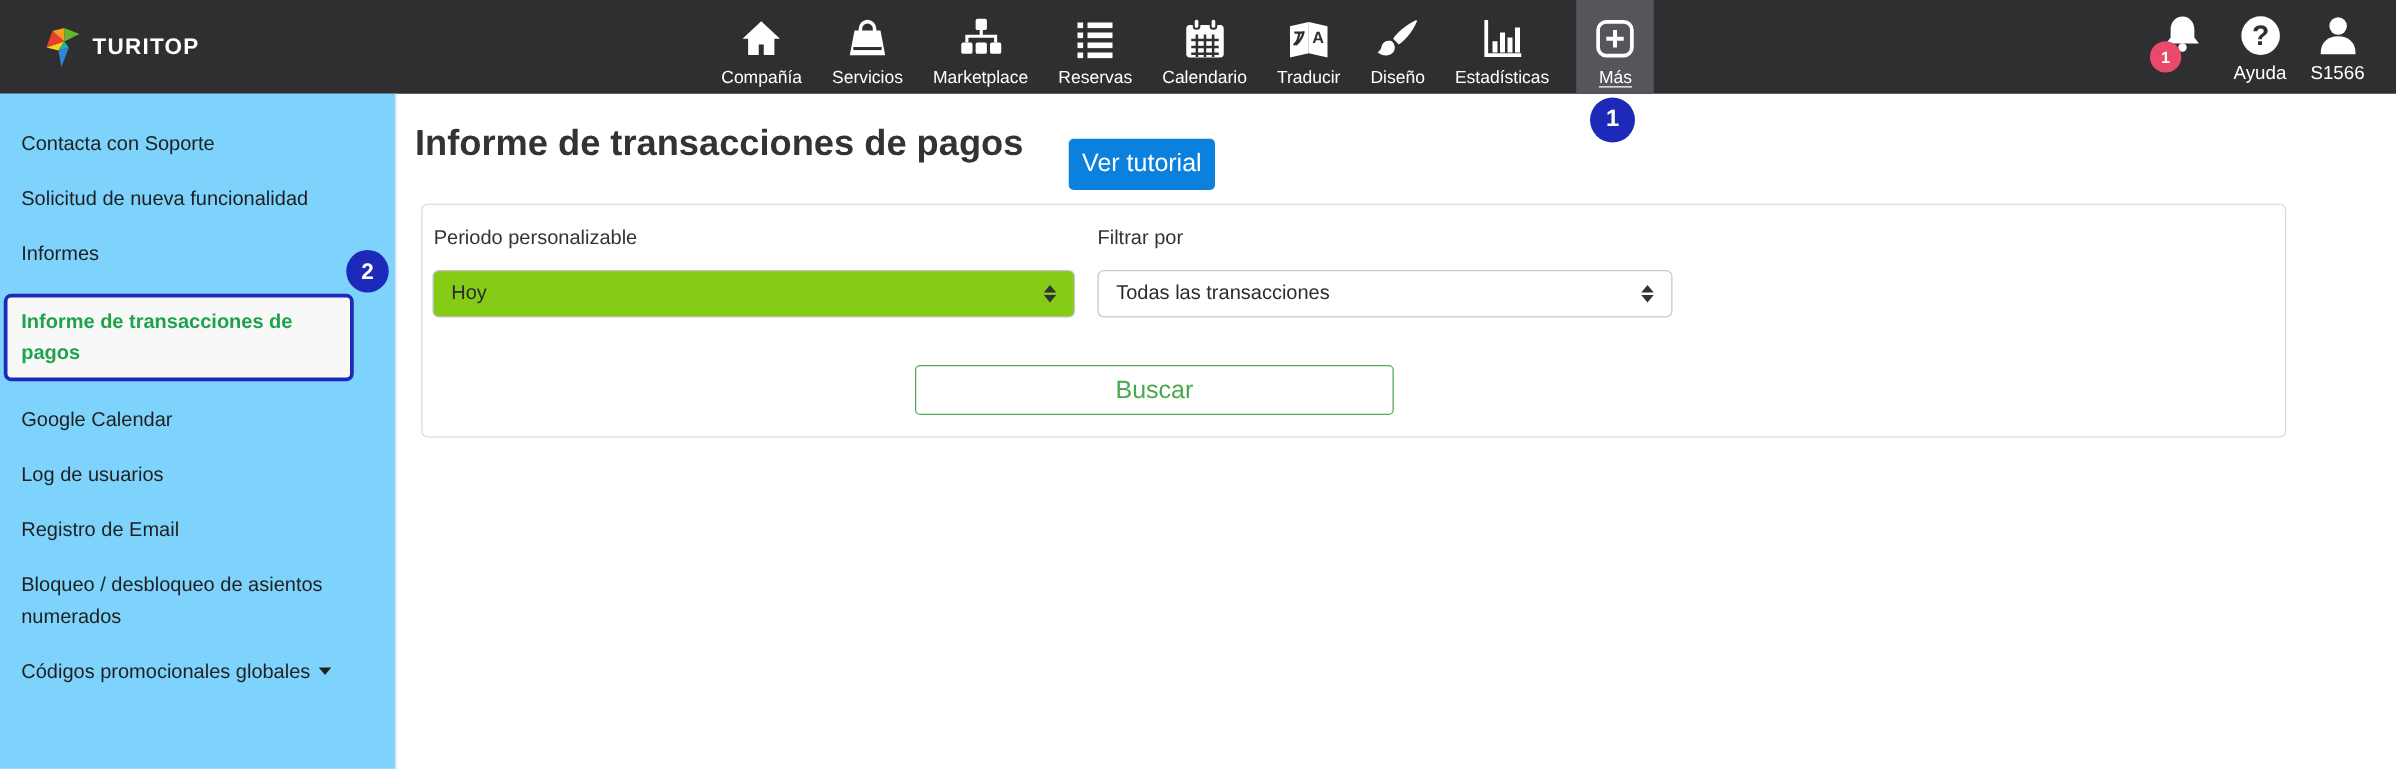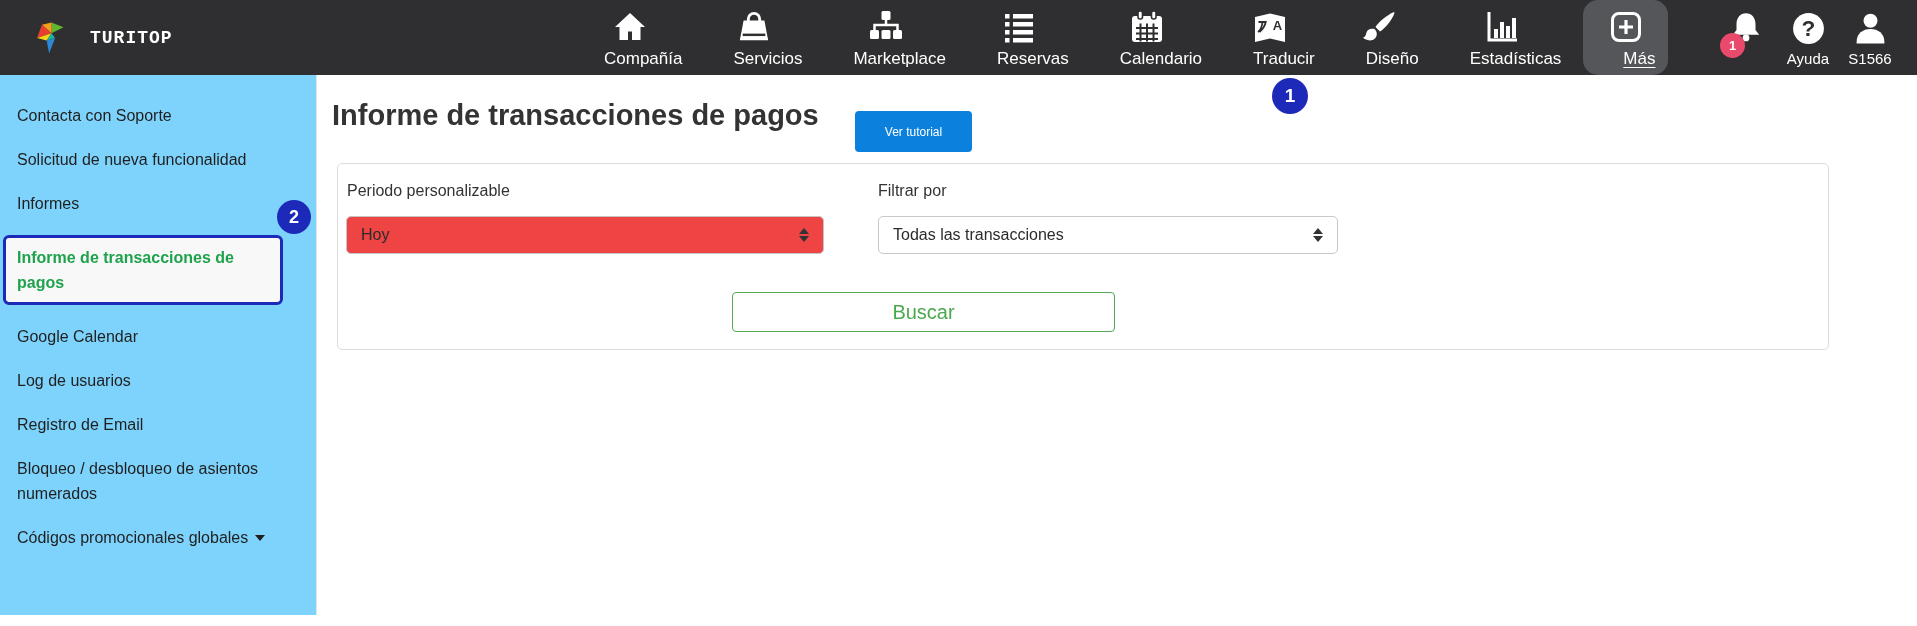--- a/index.html
+++ b/index.html
@@ -4,28 +4,28 @@
 <style>
   html,body{margin:0;padding:0;}
   body{
     width:1917px;height:626px;position:relative;overflow:hidden;
     background:#ffffff;
     font-family:"Liberation Sans","DejaVu Sans",sans-serif;
     -webkit-font-smoothing:antialiased;
   }
   
   .topbar{position:absolute;left:0;top:0;width:1917px;height:75px;background:#2f2f31;}
-  .brand{position:absolute;left:37px;top:0;height:75px;display:flex;align-items:center;gap:24px;cursor:pointer;font-family:Liberation Mono, monospace;}
+  .brand{position:absolute;left:37px;top:0;height:75px;display:flex;align-items:center;gap:8px;cursor:pointer;}
   .brand-name{color:#fff;font-weight:bold;font-size:18px;letter-spacing:1px;}
   .topnav{position:absolute;left:575px;top:0;height:75px;display:flex;gap:20px;}
   .nav-item{display:flex;flex-direction:column;align-items:center;justify-content:flex-end;
     padding:7px 2px 6px;cursor:pointer;color:#fff;}
   .nav-item .nicon{height:40px;display:flex;align-items:center;justify-content:center;}
-  .nav-item .nlabel{font-size:17px;margin-top:2px;white-space:nowrap;margin-left:27px;}
-  .nav-item.active{background:#55565a;padding-left:13px;padding-right:13px;border-radius:15px;}
+  .nav-item .nlabel{font-size:14px;margin-top:2px;white-space:nowrap;}
+  .nav-item.active{background:#55565a;padding-left:13px;padding-right:13px;}
   .nav-item.active .nlabel{text-decoration:underline;text-underline-offset:3px;}
   .topbar-right{position:absolute;right:23px;top:0;height:75px;display:flex;gap:14px;align-items:flex-start;}
   .tr-item{display:flex;flex-direction:column;align-items:center;padding-top:10px;cursor:pointer;color:#fff;min-width:48px;}
   .tr-item .trlabel{font-size:15px;margin-top:3px;}
   .bell-wrap{position:relative;width:40px;height:42px;display:flex;justify-content:center;}
   .notif-badge{position:absolute;left:-6px;bottom:-6px;width:25px;height:25px;border-radius:50%;
     background:#e94a6c;color:#fff;font-size:13px;font-weight:bold;display:flex;align-items:center;justify-content:center;}
   
   .anno{position:absolute;border-radius:50%;background:#1d2ab9;color:#fff;font-weight:bold;
     display:flex;align-items:center;justify-content:center;z-index:30;}
@@ -36,29 +36,29 @@
     border-right:1px solid #e4e4e4;box-sizing:border-box;padding:28px 0 0 17px;}
   .side-item{display:block;font-size:16px;line-height:25px;color:#1f1f1f;margin:0 28px 19px 0;
     cursor:pointer;text-decoration:none;}
   .side-item.active{color:#1fa24c;font-weight:bold;border:3px solid #1d2ab9;border-radius:6px;
     box-sizing:border-box;width:280px;margin-left:-14px;padding:7px 12px 7px 11px;background:#f8f8f8;}
   .caret-down{display:inline-block;width:0;height:0;border-left:5px solid transparent;
     border-right:5px solid transparent;border-top:6px solid #1f1f1f;margin-left:7px;vertical-align:2px;}
   
   .page-title{position:absolute;left:332px;top:99px;margin:0;font-size:29px;font-weight:600;color:#333;}
   .btn-tutorial{position:absolute;left:855px;top:111px;width:117px;height:41px;background:#0c80dd;
-    color:#fff;border:none;border-radius:4px;font-size:12px;cursor:pointer;font-family:inherit;}
+    color:#fff;border:none;border-radius:4px;font-size:20px;cursor:pointer;font-family:inherit;}
   .filter-panel{position:absolute;left:337px;top:163px;width:1492px;height:187px;background:#fff;
     border:1px solid #dcdcdc;border-radius:5px;box-sizing:border-box;}
   .f-label{position:absolute;font-size:16px;color:#333;}
   .lbl-period{left:9px;top:18px;}
   .lbl-filter{left:540px;top:18px;}
   .mock-select{position:absolute;top:52px;height:38px;box-sizing:border-box;border-radius:5px;
     font-size:16px;color:#2b2b2b;display:flex;align-items:center;padding:0 14px;cursor:pointer;}
-  .sel-period{left:8px;width:478px;background:#ef4444;border:1px solid #c4c4c4;}
+  .sel-period{left:8px;width:514px;background:#84cc16;border:1px solid #c4c4c4;}
   .sel-filter{left:540px;width:460px;background:#fff;border:1px solid #c8c8c8;}
   .sel-value{flex:1;}
   .updown{display:flex;flex-direction:column;align-items:center;gap:2px;}
   .tri-up{width:0;height:0;border-left:5px solid transparent;border-right:5px solid transparent;border-bottom:6px solid #333;}
   .tri-dn{width:0;height:0;border-left:5px solid transparent;border-right:5px solid transparent;border-top:6px solid #333;}
   .btn-search{position:absolute;left:394px;top:128px;width:383px;height:40px;background:#fff;
     border:1px solid #53ab57;border-radius:4px;color:#4aa94e;font-size:20px;cursor:pointer;font-family:inherit;}
   svg{display:block;}
 </style>
 </head>

